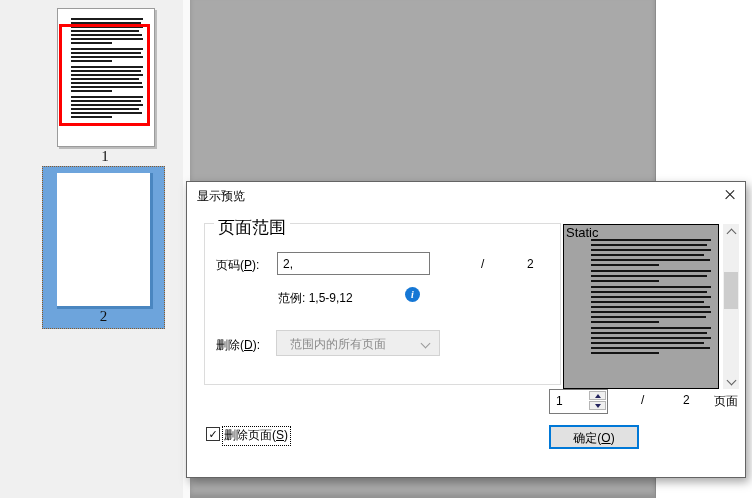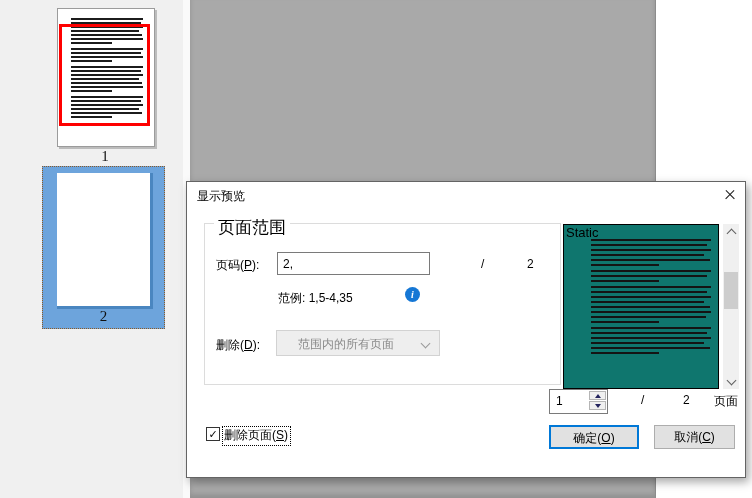--- a/index.html
+++ b/index.html
@@ -43,26 +43,26 @@
   #lbl-page{left:11px;top:33px;}
   #page-input{position:absolute;left:72px;top:28px;width:146px;height:21px;border:1px solid #7a7a7a;
     font-size:12px;font-family:inherit;padding:0 0 0 5px;outline:none;}
   #slash1{left:276px;top:33px;} #total1{left:322px;top:33px;}
   #example-row{position:absolute;left:73px;top:66px;font-size:12px;}
   #info-icon{position:absolute;left:200px;top:63px;width:15px;height:15px;border-radius:50%;
     background:#1577d5;color:#fff;font-size:10px;font-weight:bold;font-style:italic;
     text-align:center;line-height:15px;font-family:"Liberation Serif",serif;}
   #lbl-del{left:11px;top:113px;}
   #del-combo{position:absolute;left:71px;top:106px;width:164px;height:26px;background:#eeeeee;
-    border:1px solid #d2d2d2;color:#8a8a8a;line-height:26px;padding-left:21px;box-sizing:border-box;}
+    border:1px solid #d2d2d2;color:#8a8a8a;line-height:26px;padding-left:13px;box-sizing:border-box;}
   .chev{position:absolute;right:10px;top:9px;width:6px;height:6px;border-right:1px solid #9a9a9a;
     border-bottom:1px solid #9a9a9a;transform:rotate(45deg);}
 
   
-  #preview-box{position:absolute;left:376px;top:42px;width:154px;height:163px;background:#0f766e;
+  #preview-box{position:absolute;left:376px;top:42px;width:154px;height:163px;background:#a3a3a3;
     border:1px solid #000;overflow:hidden;}
   #static-label{position:absolute;left:2px;top:0;font-size:13px;color:#000;}
   #preview-text{position:absolute;left:27px;top:14px;width:120px;height:145px;overflow:hidden;}
   #preview-scroll{position:absolute;left:536px;top:42px;width:16px;height:165px;background:#f0f0f0;}
   .sb-btn{position:absolute;left:0;width:16px;height:16px;}
   .sb-chev{position:absolute;left:5px;width:6px;height:6px;border-right:1px solid #5f5f5f;
     border-bottom:1px solid #5f5f5f;}
   #sb-up{top:0;} #sb-up .sb-chev{top:6px;transform:rotate(-135deg);}
   #sb-down{bottom:0;} #sb-down .sb-chev{top:4px;transform:rotate(45deg);}
   #sb-thumb{position:absolute;left:1px;top:48px;width:14px;height:37px;background:#cdcdcd;}
@@ -165,21 +165,21 @@
       </div>
 
     <div id="groupbox">
       <div id="group-title">页面范围</div>
 
       <div class="frm-label" id="lbl-page"><span>页码(</span><u>P</u><span>):</span></div>
       <input id="page-input" value="2," style="">
       <div class="frm-label" id="slash1">/</div>
       <div class="frm-label" id="total1">2</div>
 
-      <div id="example-row"><span>范例:</span>&nbsp;<span>1,5-4,35</span></div>
+      <div id="example-row"><span>范例:</span>&nbsp;<span>1,5-9,12</span></div>
       <div id="info-icon">i</div>
 
       <div class="frm-label" id="lbl-del"><span>删除(</span><u>D</u><span>):</span></div>
       <div id="del-combo">
         <span>范围内的所有页面</span>
         <span class="chev"></span>
       </div>
     </div>
 
     <div id="preview-box">
@@ -241,15 +241,14 @@
     </div>
     <div id="slash2">/</div>
     <div id="total2">2</div>
     <div id="lbl-unit">页面</div>
 
     <div id="chk-row">
       <div id="chk-box">✓</div>
       <div id="chk-label"><span>删除页面(</span><u>S</u><span>)</span></div>
     </div>
     <div class="btn" id="ok-btn"><span>确定(</span><u>O</u><span>)</span></div>
-    <div class="btn" id="cancel-btn"><span>取消(</span><u>C</u><span>)</span></div>
   </div>
 </div>
 
 </body></html>

